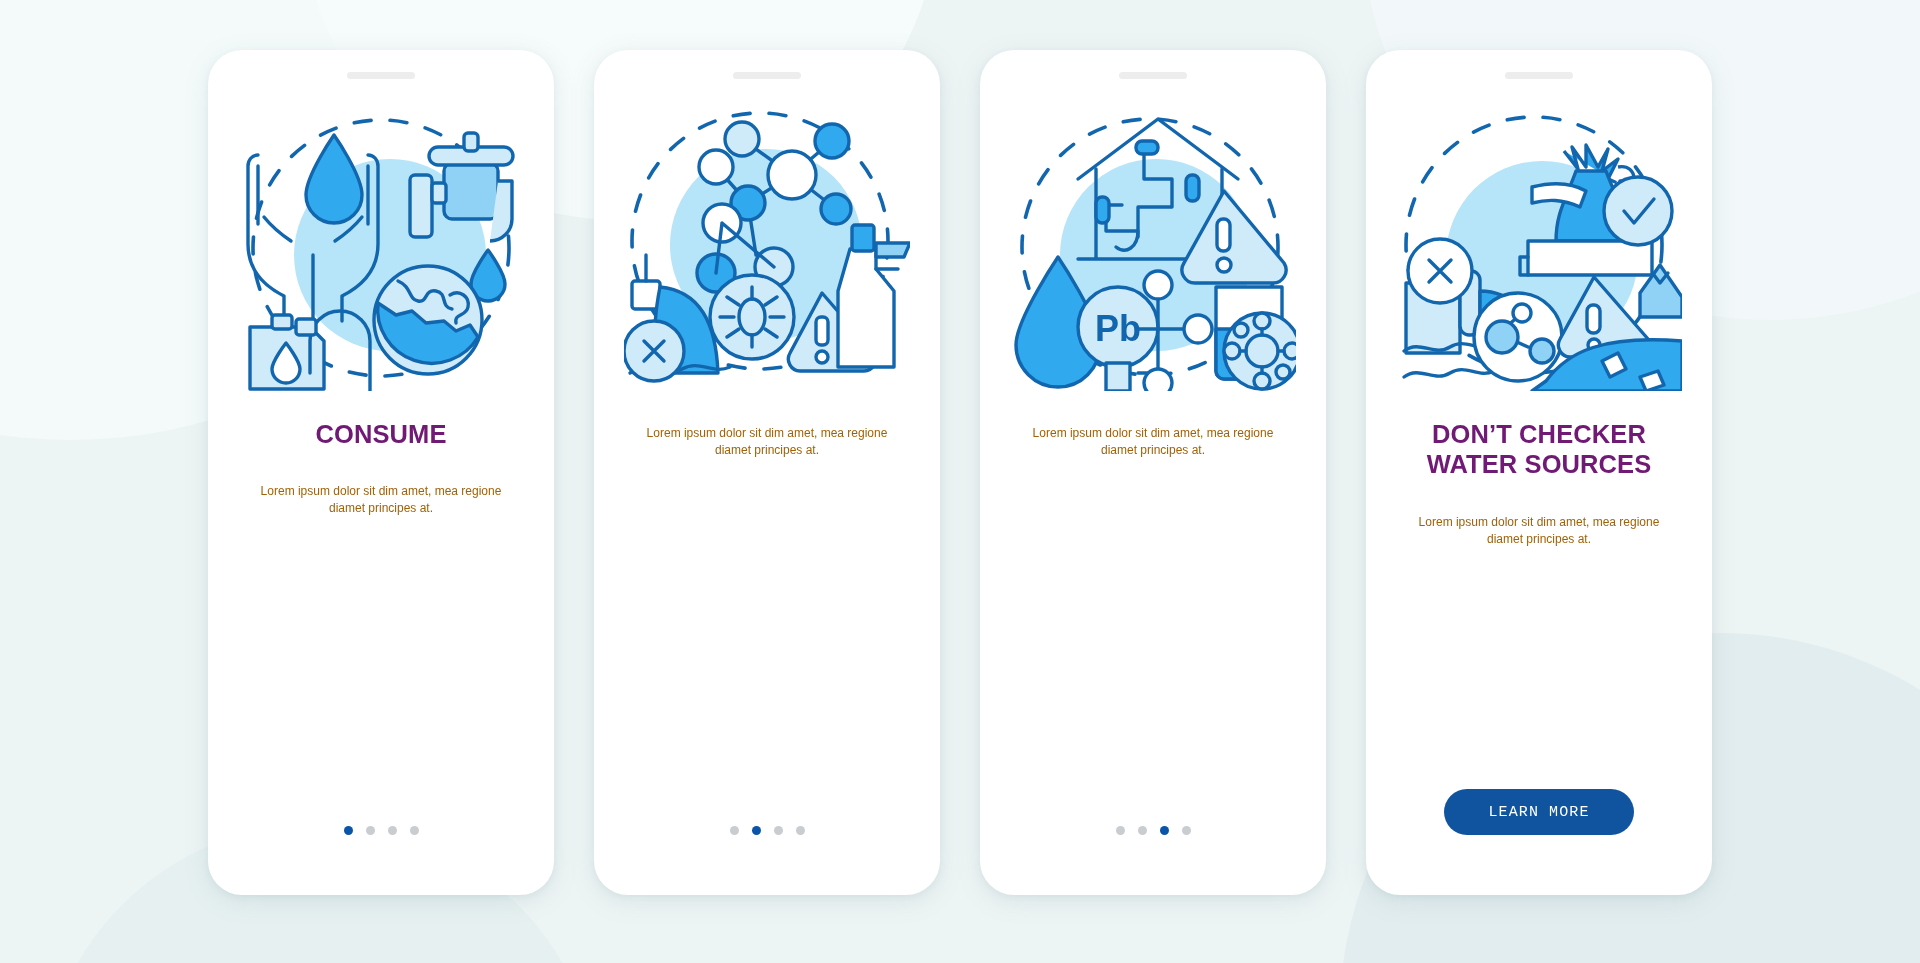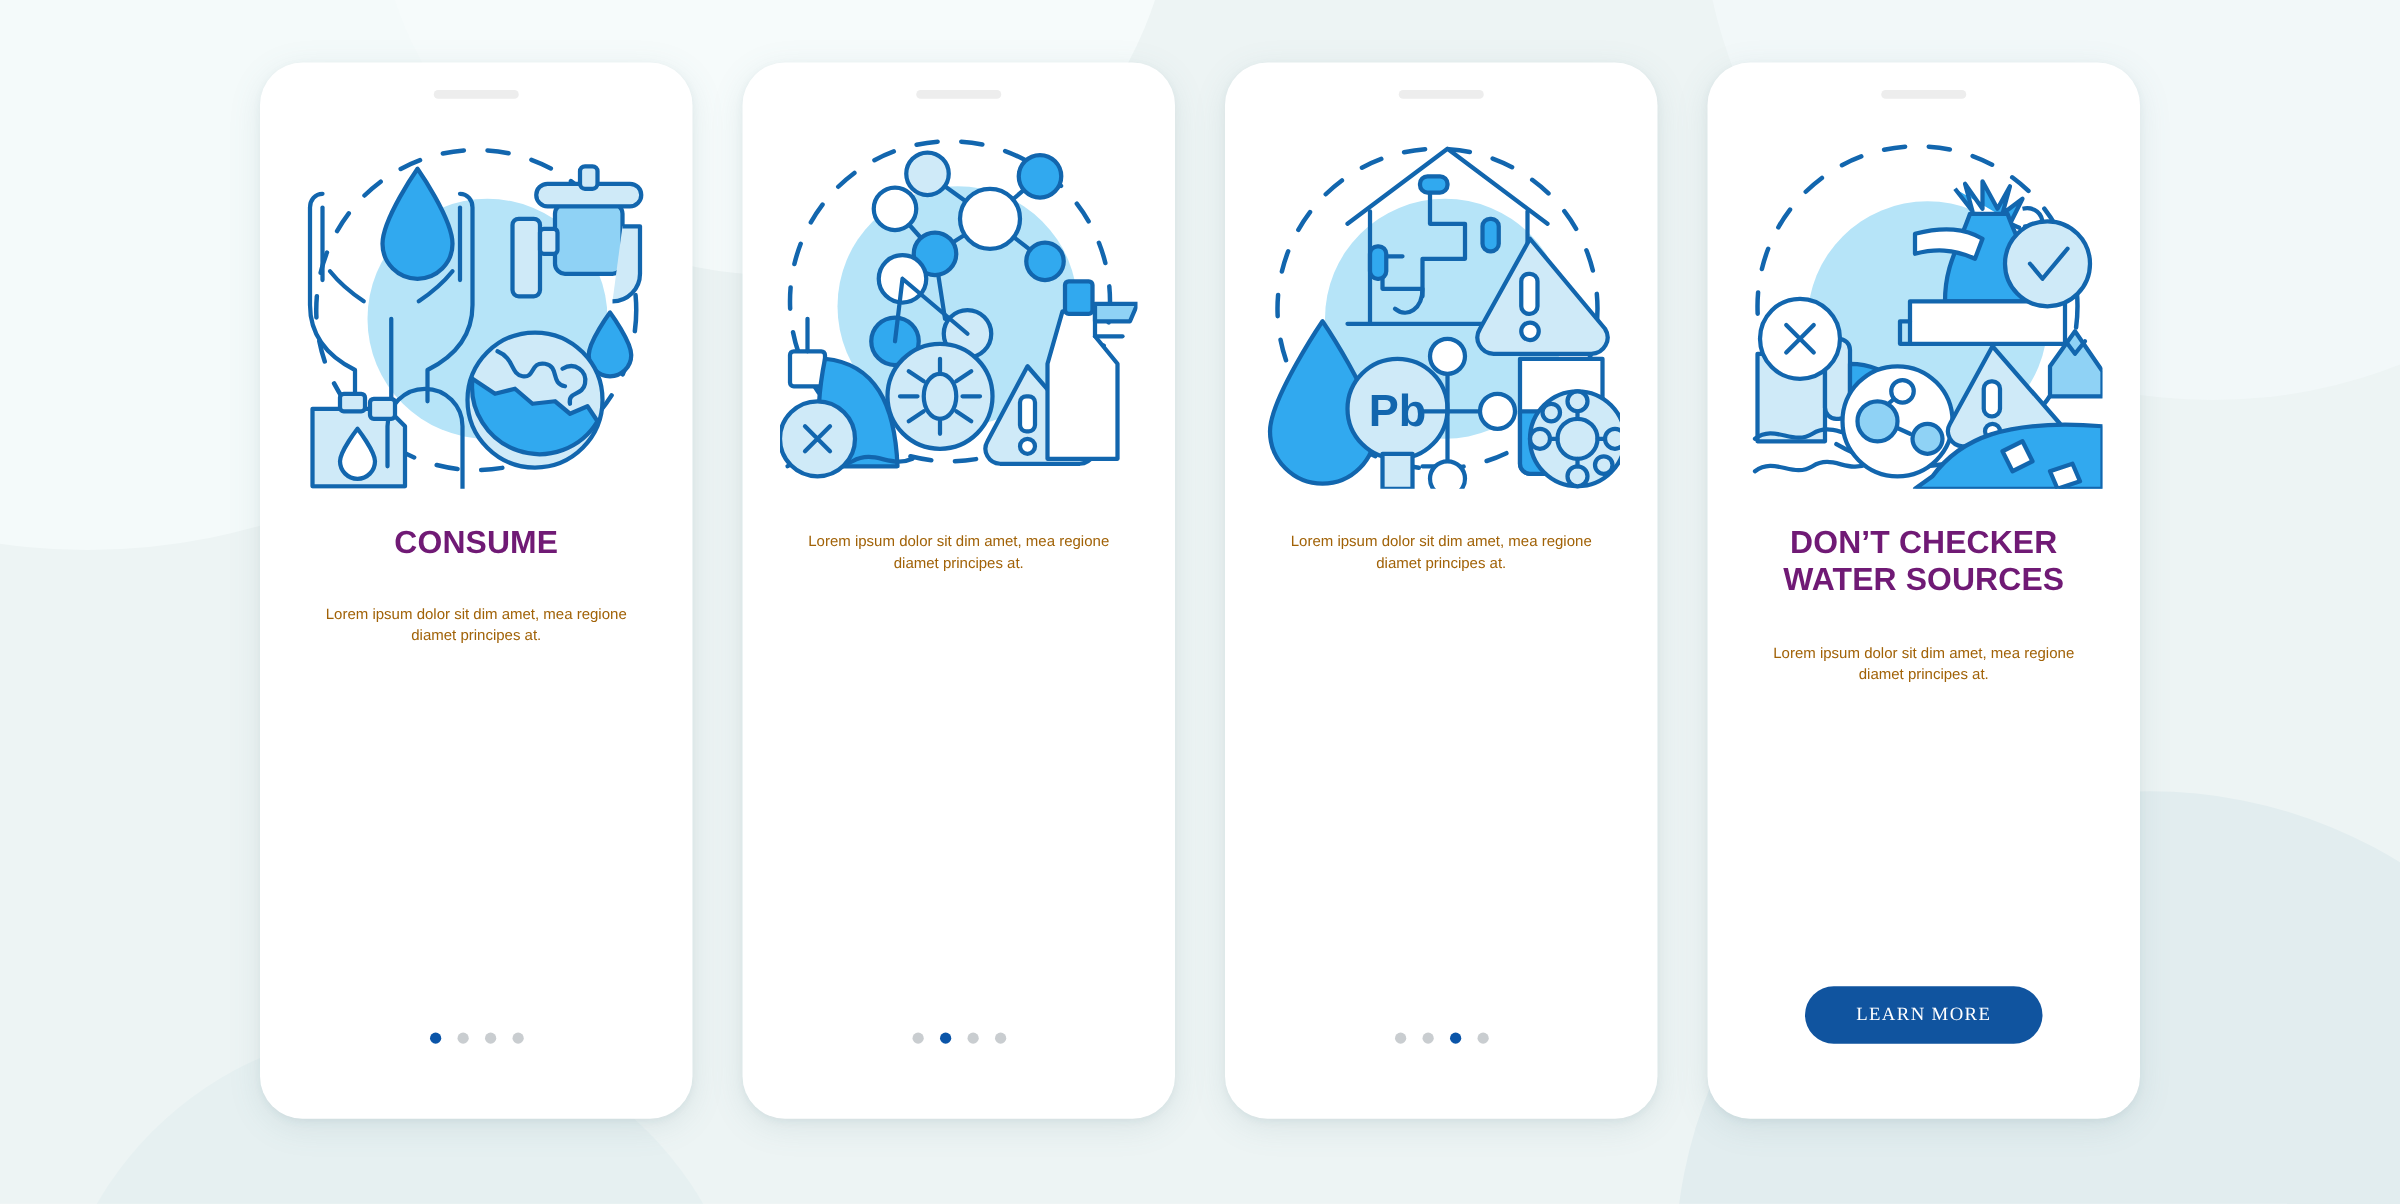--- a/index.html
+++ b/index.html
@@ -136,21 +136,21 @@
   }
   .dot.active { background: #0b55a8; }
 
   .learn-btn {
     background: #10549f;
     color: #ffffff;
     border: none;
     border-radius: 24px;
     width: 190px;
     height: 46px;
-    font-family: Liberation Serif, serif;
+    font-family: Liberation Mono, monospace;
     font-size: 15px;
     letter-spacing: 1.1px;
     font-weight: normal;
     cursor: pointer;
   }
 
   
   .st-line  { fill: none; stroke: #1266ae; stroke-width: 3.4; stroke-linecap: round; stroke-linejoin: round; }
   .st-pale  { fill: #cfeaf8; stroke: #1266ae; stroke-width: 3.4; stroke-linejoin: round; }
   .st-mid   { fill: #8fd2f5; stroke: #1266ae; stroke-width: 3.4; stroke-linejoin: round; }

